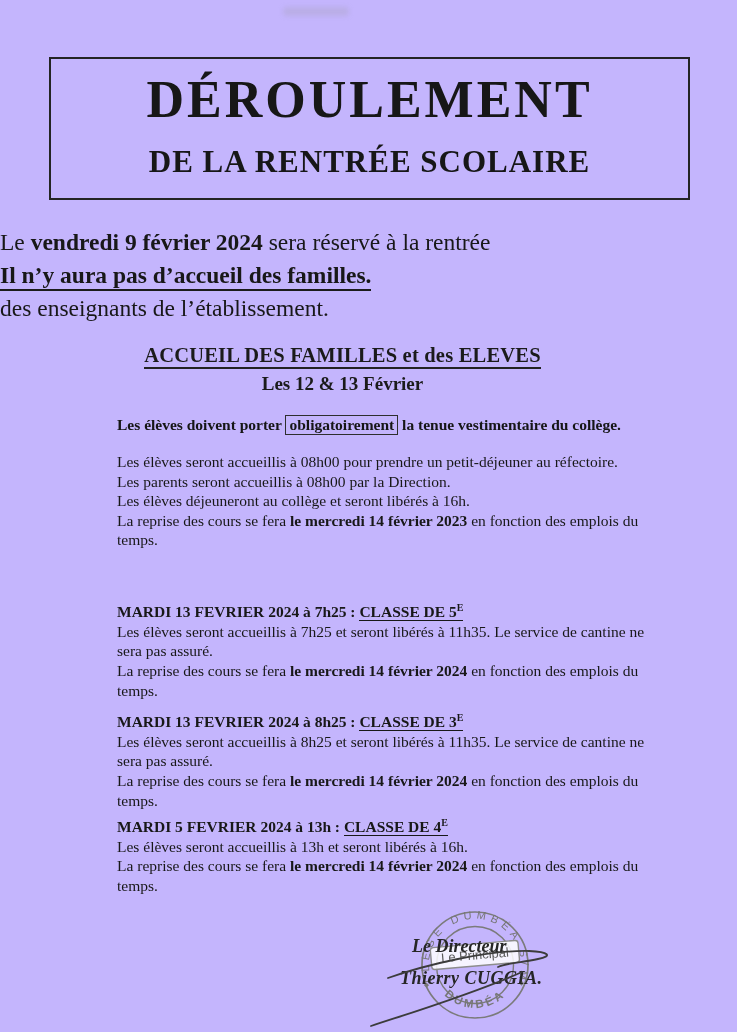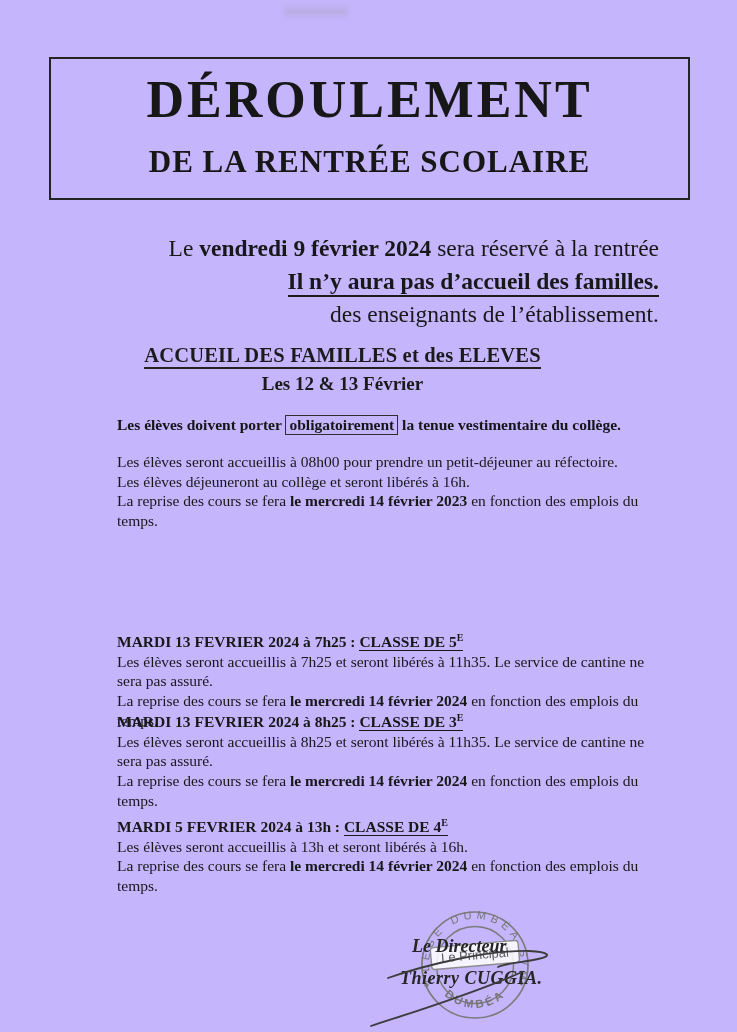--- a/index.html
+++ b/index.html
@@ -24,22 +24,22 @@
   .title-main {
     margin-top: 13px; font-size: 52px; line-height: 56px;
     font-weight: 700; letter-spacing: 3px; color: #171717;
   }
   .title-sub {
     margin-top: 17px; font-size: 31px; line-height: 34px;
     font-weight: 700; letter-spacing: 1px; color: #171717;
   }
   
   .intro {
-    position: absolute; top: 232px; left: 0; width: 659px;
-    text-align: right; font-size: 23.5px; line-height: 33px; color: #181818;
+    position: absolute; top: 226px; left: 0; width: 659px;
+    text-align: left; font-size: 23.5px; line-height: 33px; color: #181818;
   }
   .b { font-weight: 700; }
   .forbid {
     font-weight: 700;
     border-bottom: 2.5px solid #1b1b1b; padding-bottom: 1px;
   }
   
   .accueil { position: absolute; top: 344px; left: 0; width: 685px; text-align: center; }
   .accueil-h {
     font-size: 20.5px; font-weight: 700; letter-spacing: .2px;
@@ -55,21 +55,21 @@
   
   .sec {
     position: absolute; left: 117px; width: 549px;
     font-size: 15.5px; line-height: 19.6px; color: #181818;
   }
   .sec-h { font-weight: 700; }
   .cls { border-bottom: 1.5px solid #181818; padding-bottom: 0; }
   .cls sup { font-size: 10px; }
   .sec p { margin: 0; }
   .s0 { top: 452px; }
-  .s1 { top: 598px; margin-top: 30px; }
+  .s1 { top: 598px; }
   .s2 { top: 708px; }
   .s3 { top: 813px; }
   
   .stamp { position: absolute; left: 345px; top: 895px; overflow: visible; }
   .ring-text {
     font-family: "Liberation Sans", sans-serif;
     fill: #777777;
   }
   .inner-label {
     font-family: "Liberation Sans", sans-serif;
@@ -100,20 +100,21 @@
 
   <div class="accueil">
     <span class="accueil-h">ACCUEIL DES FAMILLES et des ELEVES</span>
     <div class="accueil-d">Les 12 &amp; 13 Février</div>
   </div>
 
   <div class="dress"><span>Les élèves doivent porter </span><span class="boxed">obligatoirement</span><span> la tenue vestimentaire du collège.</span></div>
 
   <div class="sec s0">
     <p>Les élèves seront accueillis à 08h00 pour prendre un petit-déjeuner au réfectoire.</p>
+    <p>Les parents seront accueillis à 08h00 par la Direction.</p>
     <p>Les élèves déjeuneront au collège et seront libérés à 16h.</p>
     <p><span>La reprise des cours se fera </span><span class="b">le mercredi 14 février 2023</span><span> en fonction des emplois du temps.</span></p>
   </div>
 
   <div class="sec s1">
     <p class="sec-h"><span>MARDI 13 FEVRIER 2024 à 7h25 : </span><span class="cls"><span>CLASSE DE 5</span><sup>E</sup></span></p>
     <p>Les élèves seront accueillis à 7h25 et seront libérés à 11h35. Le service de cantine ne sera pas assuré.</p>
     <p><span>La reprise des cours se fera </span><span class="b">le mercredi 14 février 2024</span><span> en fonction des emplois du temps.</span></p>
   </div>
 

